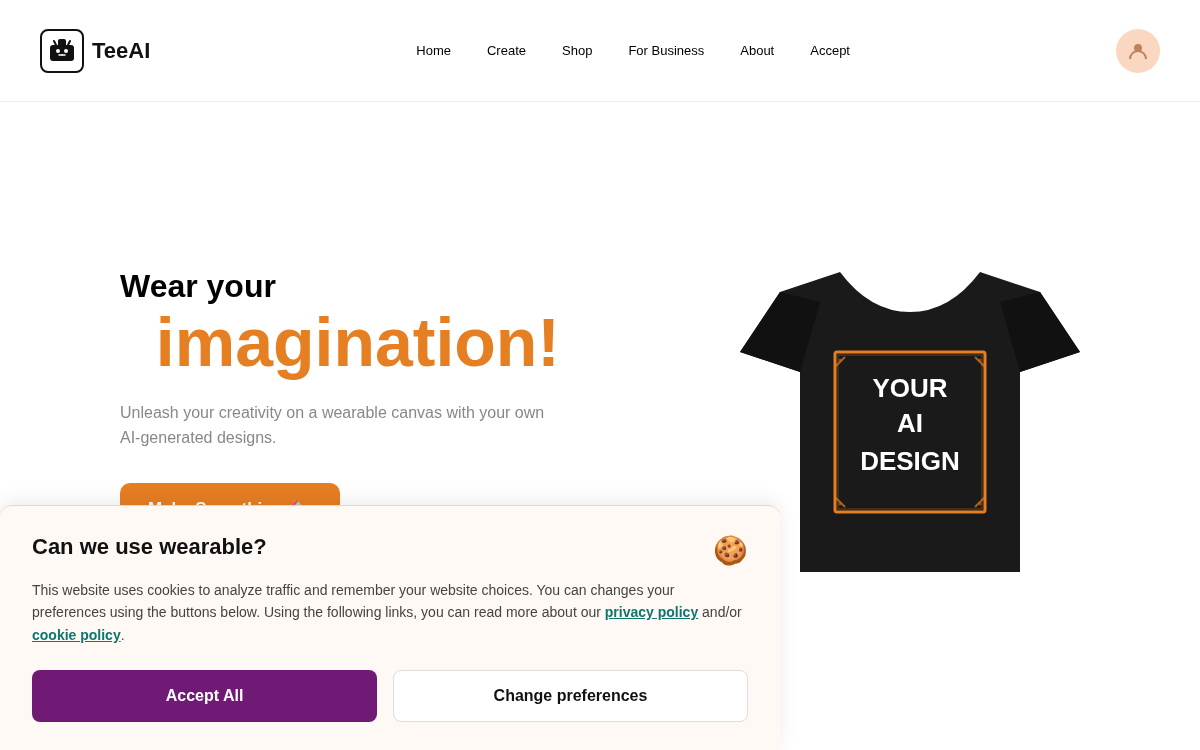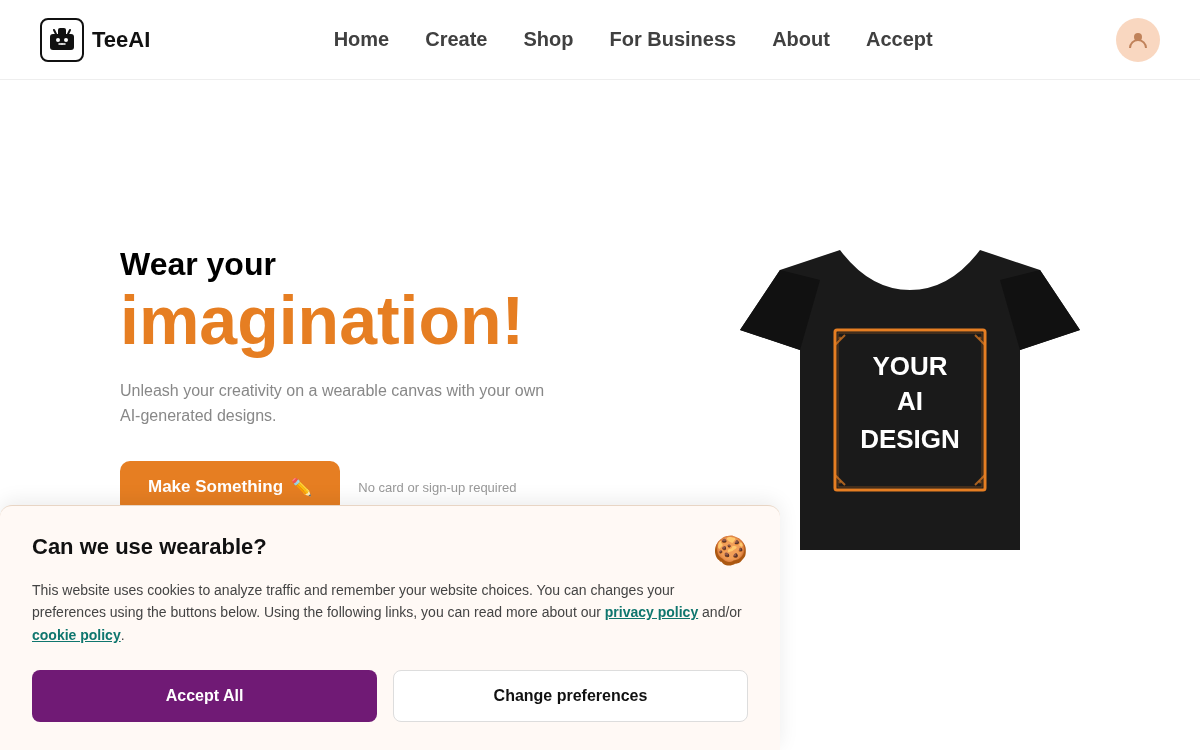--- a/index.html
+++ b/index.html
@@ -1,43 +1,43 @@
 <!DOCTYPE html>
 <html><head>
   <meta charset="utf-8">
   <style>
     * { margin: 0; padding: 0; box-sizing: border-box; }
     body { font-family: 'Arial', sans-serif; background: #fff; width: 1200px; height: 750px; overflow: hidden; position: relative; }
 
     
     nav {
       display: flex; align-items: center; justify-content: space-between;
-      padding: 0 40px; height: 80px; border-bottom: 1px solid #eee;
+      padding: 0 40px; height: 102px; border-bottom: 1px solid #eee;
       background: #fff;
     }
     .nav-logo { display: flex; align-items: center; gap: 8px; font-size: 22px; font-weight: 700; color: #111; }
     .nav-logo .logo-icon {
       width: 44px; height: 44px; background: #fff; border: 2px solid #111; border-radius: 8px;
       display: flex; align-items: center; justify-content: center; font-size: 20px;
     }
     .nav-links { display: flex; align-items: center; gap: 36px; }
-    .nav-links a { text-decoration: none; color: #404040; font-size: 20px; font-weight: 700; }
+    .nav-links a { text-decoration: none; color: #000000; font-size: 13px; font-weight: 400; }
     .nav-user {
       width: 44px; height: 44px; border-radius: 50%; background: #f9d7c0;
       display: flex; align-items: center; justify-content: center; cursor: pointer;
     }
 
     
     .hero {
       display: flex; align-items: center; justify-content: space-between;
       padding: 60px 120px 40px 120px; min-height: 580px;
     }
     .hero-left { max-width: 580px; }
     .hero-tagline { font-size: 15px; color: #888; margin-bottom: 16px; font-weight: 400; }
-    .hero-title-orange { font-size: 68px; font-weight: 900; line-height: 1.1; color: #e67e22; display: block; }
+    .hero-title-orange { font-size: 68px; font-weight: 900; line-height: 1.1; color: #e67e22; display: block; text-align: right; }
     .hero-subtitle { font-size: 16px; color: #888; margin-top: 20px; margin-bottom: 32px; line-height: 1.6; max-width: 440px; }
     .hero-cta { display: flex; align-items: center; gap: 18px; }
     .btn-make {
       background: #e67e22; color: #fff; border: none; border-radius: 10px;
       padding: 16px 28px; font-size: 17px; font-weight: 700; cursor: pointer;
       display: flex; align-items: center; gap: 8px;
     }
     .no-card { font-size: 13px; color: #999; }
 
     

